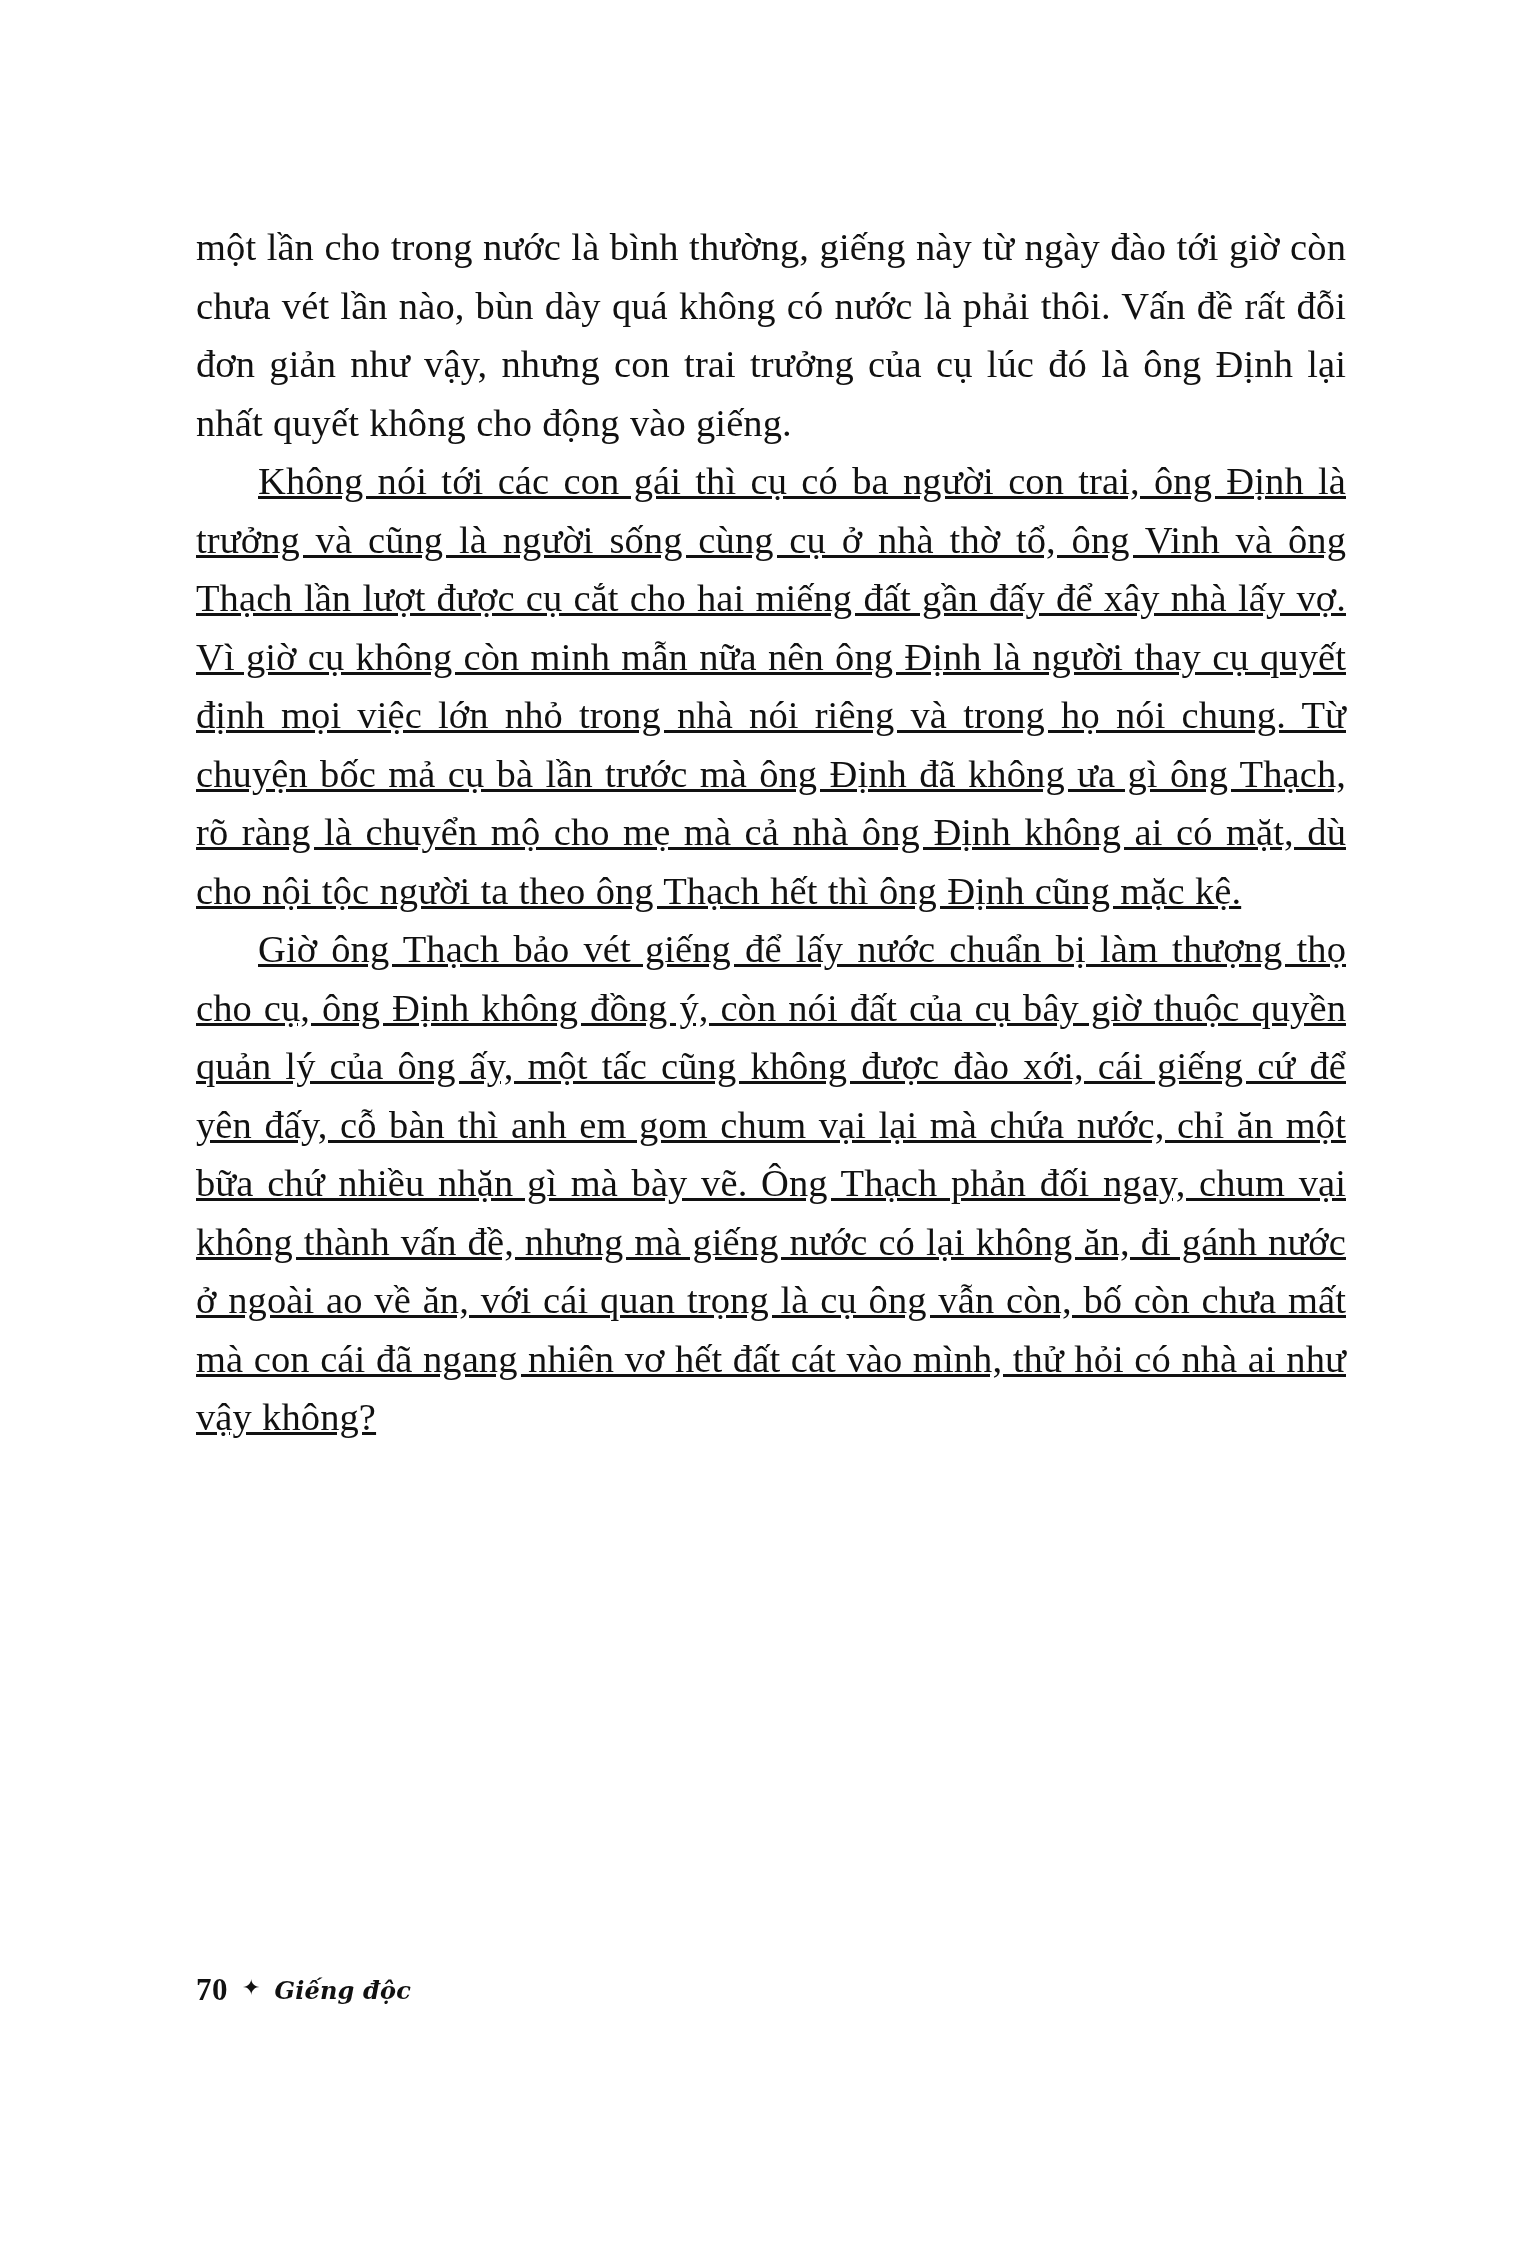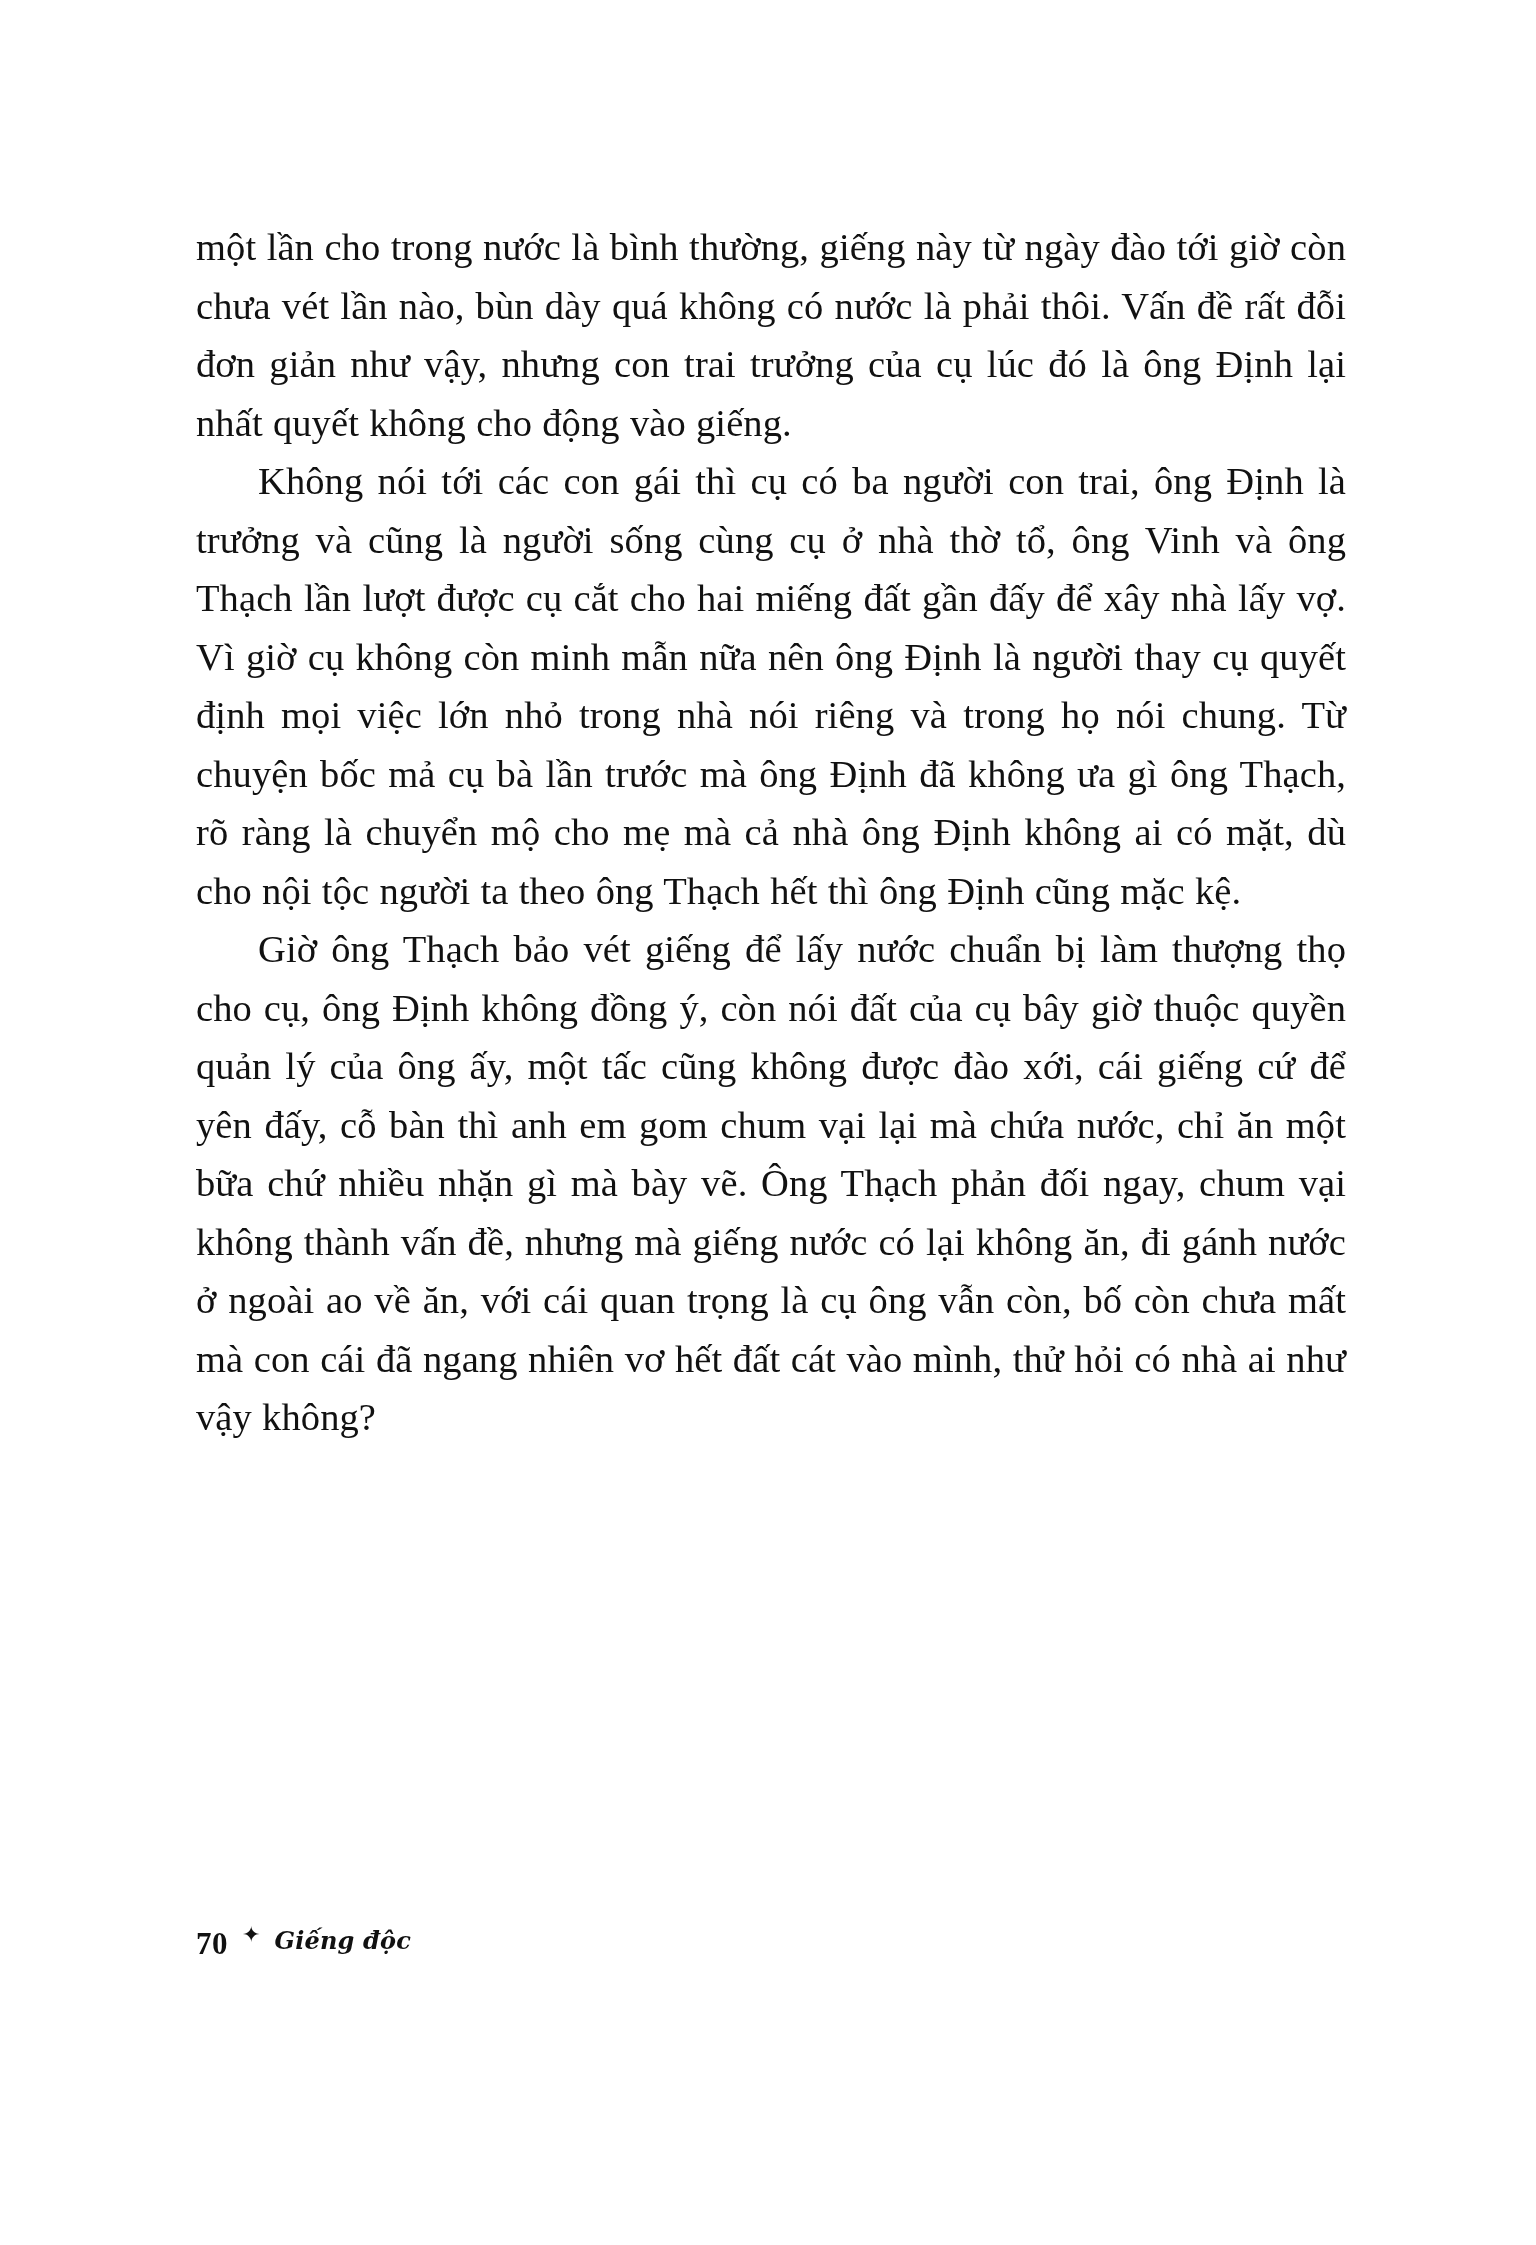--- a/index.html
+++ b/index.html
@@ -34,28 +34,29 @@
     font-size: 38.5px;
     line-height: 58.5px;
     text-align: justify;
     text-justify: inter-word;
     letter-spacing: 0.1px;
     word-spacing: 0.5px;
     hyphens: none;
   }
   p.para.indent {
     text-indent: 62px;
+    text-decoration: underline;
   }
   
   .footer {
     position: absolute;
     left: 196px;
-    top: 1926px;
+    top: 1972px;
     display: flex;
-    align-items: flex-start;
+    align-items: center;
     gap: 14px;
     font-family: "DejaVu Sans", sans-serif;
   }
   .folio-number {
     font-family: "Liberation Serif", serif;
     font-weight: bold;
     font-size: 31px;
     color: #111111;
     letter-spacing: 0.5px;
   }

